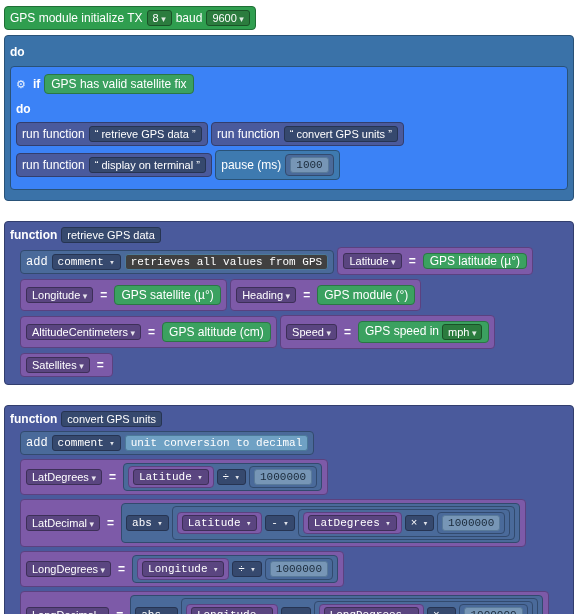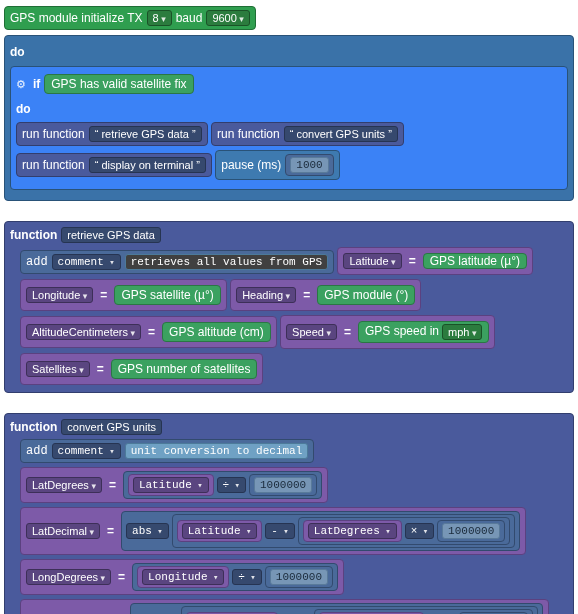--- a/index.html
+++ b/index.html
@@ -132,21 +132,20 @@
       <span class="field field-purple dropdn">Speed</span>
       <span class="op">=</span>
       <span class="block green2 hstack" style="padding:2px 6px">
         <span>GPS speed in</span>
         <span class="field field-green dropdn">mph</span>
       </span>
     </div>
     <div class="block purple">
       <span class="field field-purple dropdn">Satellites</span>
       <span class="op">=</span>
-      <span class="block green2" style="padding:2px 6px">GPS number of satellites</span>
     </div>
   </div>
 </div>
 
 <div class="sep"></div>
 
 <div class="container-block navy wrap">
   <div class="row">
     <span class="kw">function</span>
     <span class="field field-dark">convert GPS units</span>

